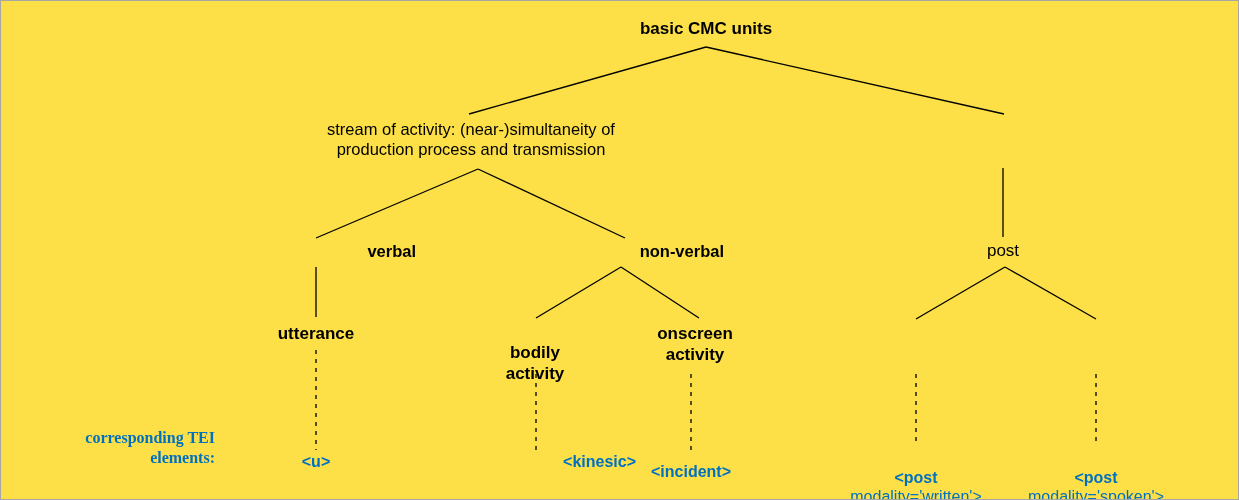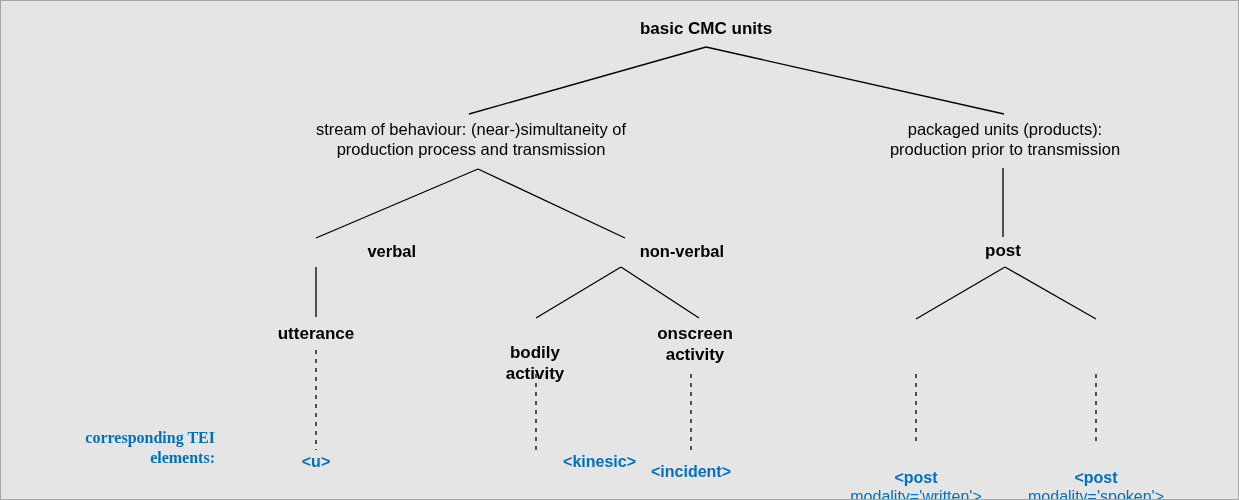--- a/index.html
+++ b/index.html
@@ -8,21 +8,21 @@
     padding: 0;
     background: #ffffff;
   }
   body {
     font-family: "Liberation Sans", sans-serif;
   }
   #figure {
     position: relative;
     width: 1239px;
     height: 500px;
-    background: #e5e5e5;
+    background: #fde047;
     border: 1px solid #a6a6a6;
     box-sizing: border-box;
     overflow: hidden;
   }
   #edges {
     position: absolute;
     left: 0;
     top: 0;
     width: 1239px;
     height: 500px;
@@ -44,21 +44,21 @@
     font-size: 16.5px;
     font-weight: normal;
   }
   .node-l2-plain {
     font-size: 16.5px;
     font-weight: bold;
     text-align: right;
   }
   .node-l2-bold {
     font-size: 17px;
-    font-weight: bold;
+    font-weight: normal;
   }
   .node-l3-bold {
     font-size: 17px;
     font-weight: bold;
   }
   .node-l3-plain {
     font-size: 16.5px;
     font-weight: normal;
   }
   .node em {
@@ -116,24 +116,22 @@
       <path d="M 315 349 L 315 449"></path>
       <path d="M 535 373 L 535 449"></path>
       <path d="M 690 373 L 690 449"></path>
       <path d="M 915 373 L 915 445"></path>
       <path d="M 1095 373 L 1095 445"></path>
     </g>
   </svg>
 
   <div class="node node-root" style="left:705px; top:18px;">basic CMC units</div>
 
-  <div class="node node-l1" style="left:470px; top:118px; width:420px;">stream of behaviour: (near-)simultaneity of
+  <div class="node node-l1" style="left:470px; top:118px; width:420px;">stream of activity: (near-)simultaneity of
 production process and transmission</div>
-  <div class="node node-l1" style="left:1004px; top:118px; width:340px;">packaged units (products):
-production prior to transmission</div>
 
   <div class="node node-l2-plain" style="left:315px; top:240px; width:200px;">verbal</div>
   <div class="node node-l2-plain" style="left:623px; top:240px; width:200px;">non-verbal</div>
   <div class="node node-l2-bold" style="left:1002px; top:240px; width:200px;">post</div>
 
   <div class="node node-l3-bold" style="left:315px; top:323px; width:220px;">utterance</div>
   <div class="node node-l3-bold" style="left:534px; top:342px; width:160px;">bodily
 activity</div>
   <div class="node node-l3-bold" style="left:694px; top:323px; width:170px;">onscreen
 activity</div>

